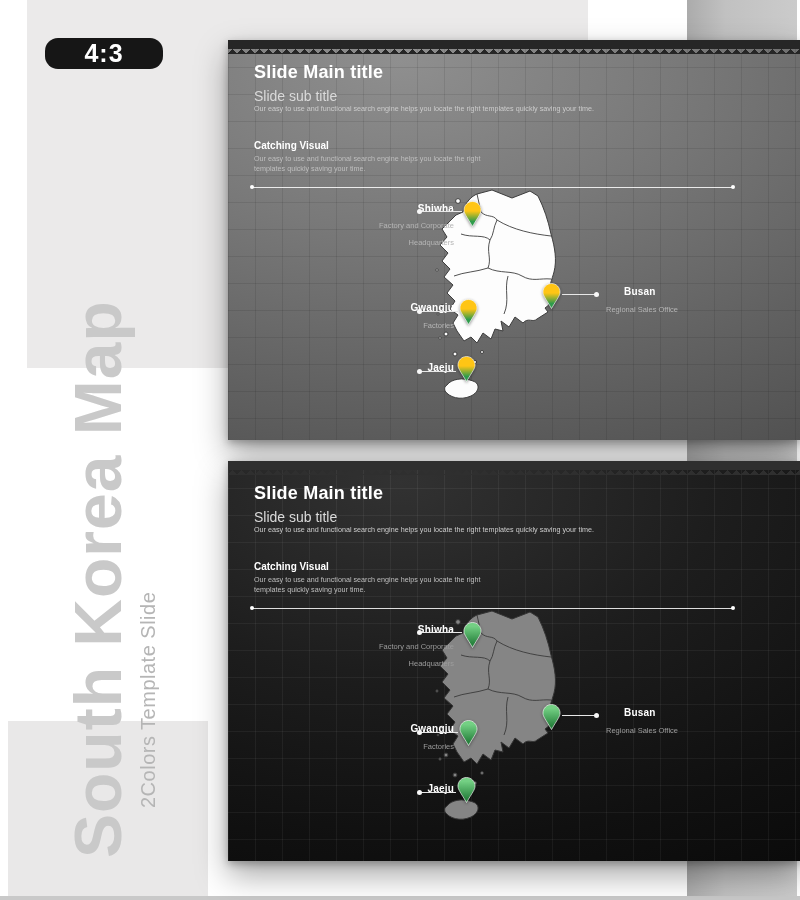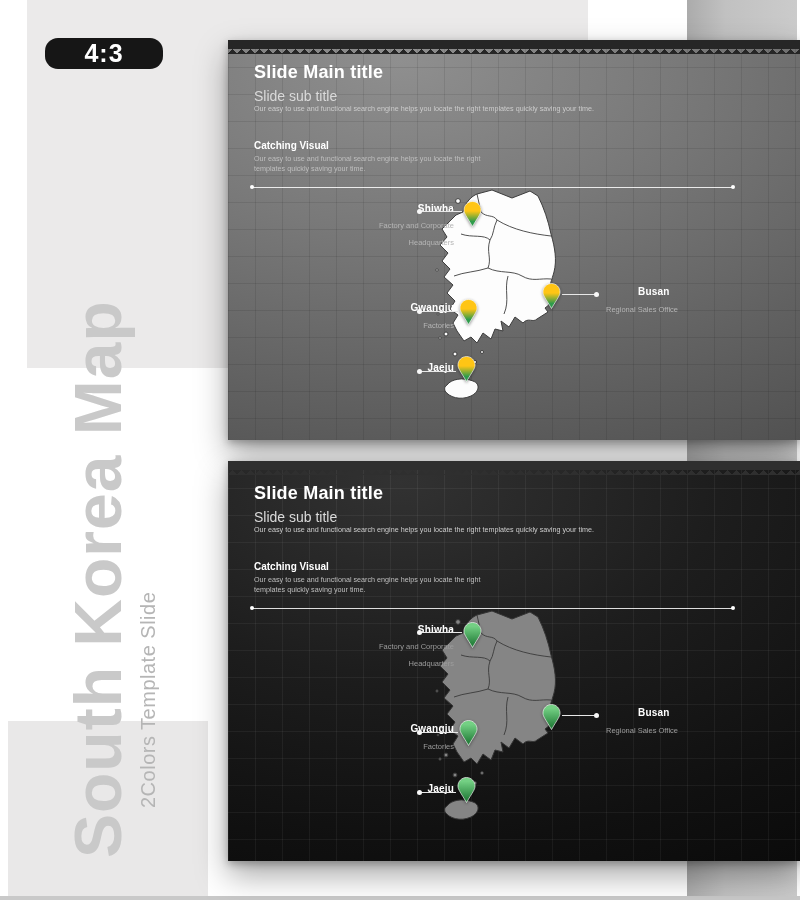--- a/index.html
+++ b/index.html
@@ -82,21 +82,21 @@
   .cline-busan  { left:334px; top:254px; width:33px; } .cdot-busan  { left:366px; top:252px; }
   .cline-gwangju{ left:193px; top:271px; width:37px; } .cdot-gwangju{ left:189px; top:269px; }
   .cline-jaeju  { left:193px; top:331px; width:35px; } .cdot-jaeju  { left:189px; top:329px; }
 
   
   .loc-name { position:absolute; font-size:10px; font-weight:bold; color:#fff; letter-spacing:0.2px; }
   .loc-desc { position:absolute; font-size:7.5px; line-height:17px; color:#b5b5b5; }
   .slide-dark .loc-desc { color:#9c9c9c; }
   .name-shiwha { right:346px; top:163px; text-align:right; }
   .desc-shiwha { right:346px; top:177px; width:90px; text-align:right; }
-  .name-busan  { left:392px;  top:246px;padding-left:18px; }
+  .name-busan  { left:378px;  top:246px;padding-left:18px; }
   .desc-busan  { left:378px;  top:261px; }
   .name-gwangju{ right:346px; top:262px; text-align:right;margin-left:40px; }
   .desc-gwangju{ right:346px; top:277px; width:90px; text-align:right; }
   .name-jaeju  { right:346px; top:322px; text-align:right; }
 </style>
 </head>
 <body>
 
 <svg width="0" height="0" style="position:absolute" aria-hidden="true">
   <defs>

